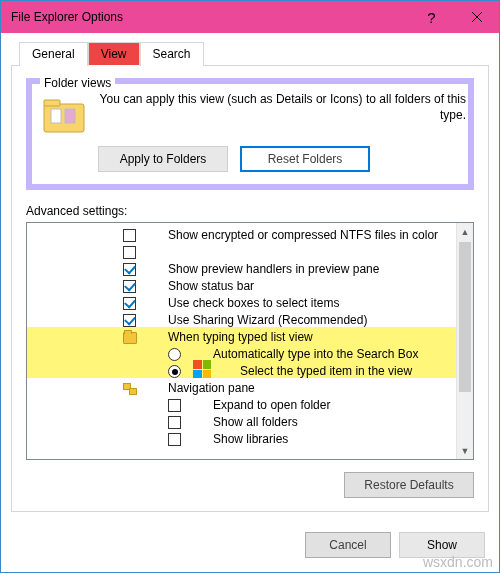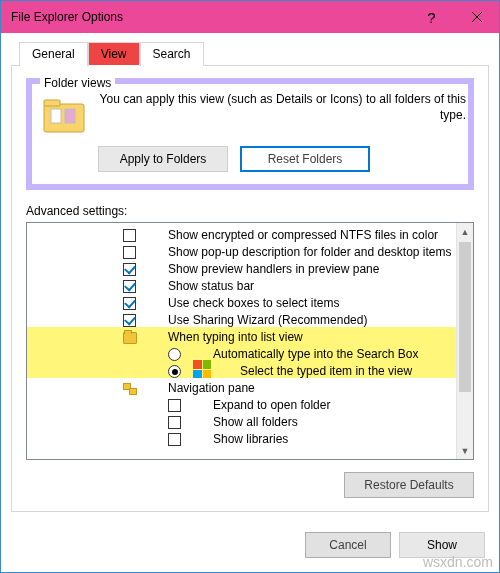--- a/index.html
+++ b/index.html
@@ -97,21 +97,20 @@
           <div class="tree-row">
             <span class="inset"></span>
             <span class="inset"></span>
             <span class="chk"></span>
             <span>Show encrypted or compressed NTFS files in color</span>
           </div>
           <div class="tree-row">
             <span class="inset"></span>
             <span class="inset"></span>
             <span class="chk"></span>
-            <span>Show pop-up description for folder and desktop items</span>
           </div>
           <div class="tree-row">
             <span class="inset"></span>
             <span class="inset"></span>
             <span class="chk checked"></span>
             <span>Show preview handlers in preview pane</span>
           </div>
           <div class="tree-row">
             <span class="inset"></span>
             <span class="inset"></span>
@@ -127,21 +126,21 @@
           <div class="tree-row">
             <span class="inset"></span>
             <span class="inset"></span>
             <span class="chk checked"></span>
             <span>Use Sharing Wizard (Recommended)</span>
           </div>
           <div class="tree-row hl">
             <span class="inset"></span>
             <span class="inset"></span>
             <span class="folder-mini"></span>
-            <span>When typing into list view</span>
+            <span>When typing typed list view</span>
           </div>
           <div class="tree-row hl">
             <span class="inset"></span>
             <span class="inset"></span>
             <span class="inset"></span>
             <span class="radio"></span>
             <span>Automatically type into the Search Box</span>
           </div>
           <div class="tree-row hl">
             <span class="inset"></span>

